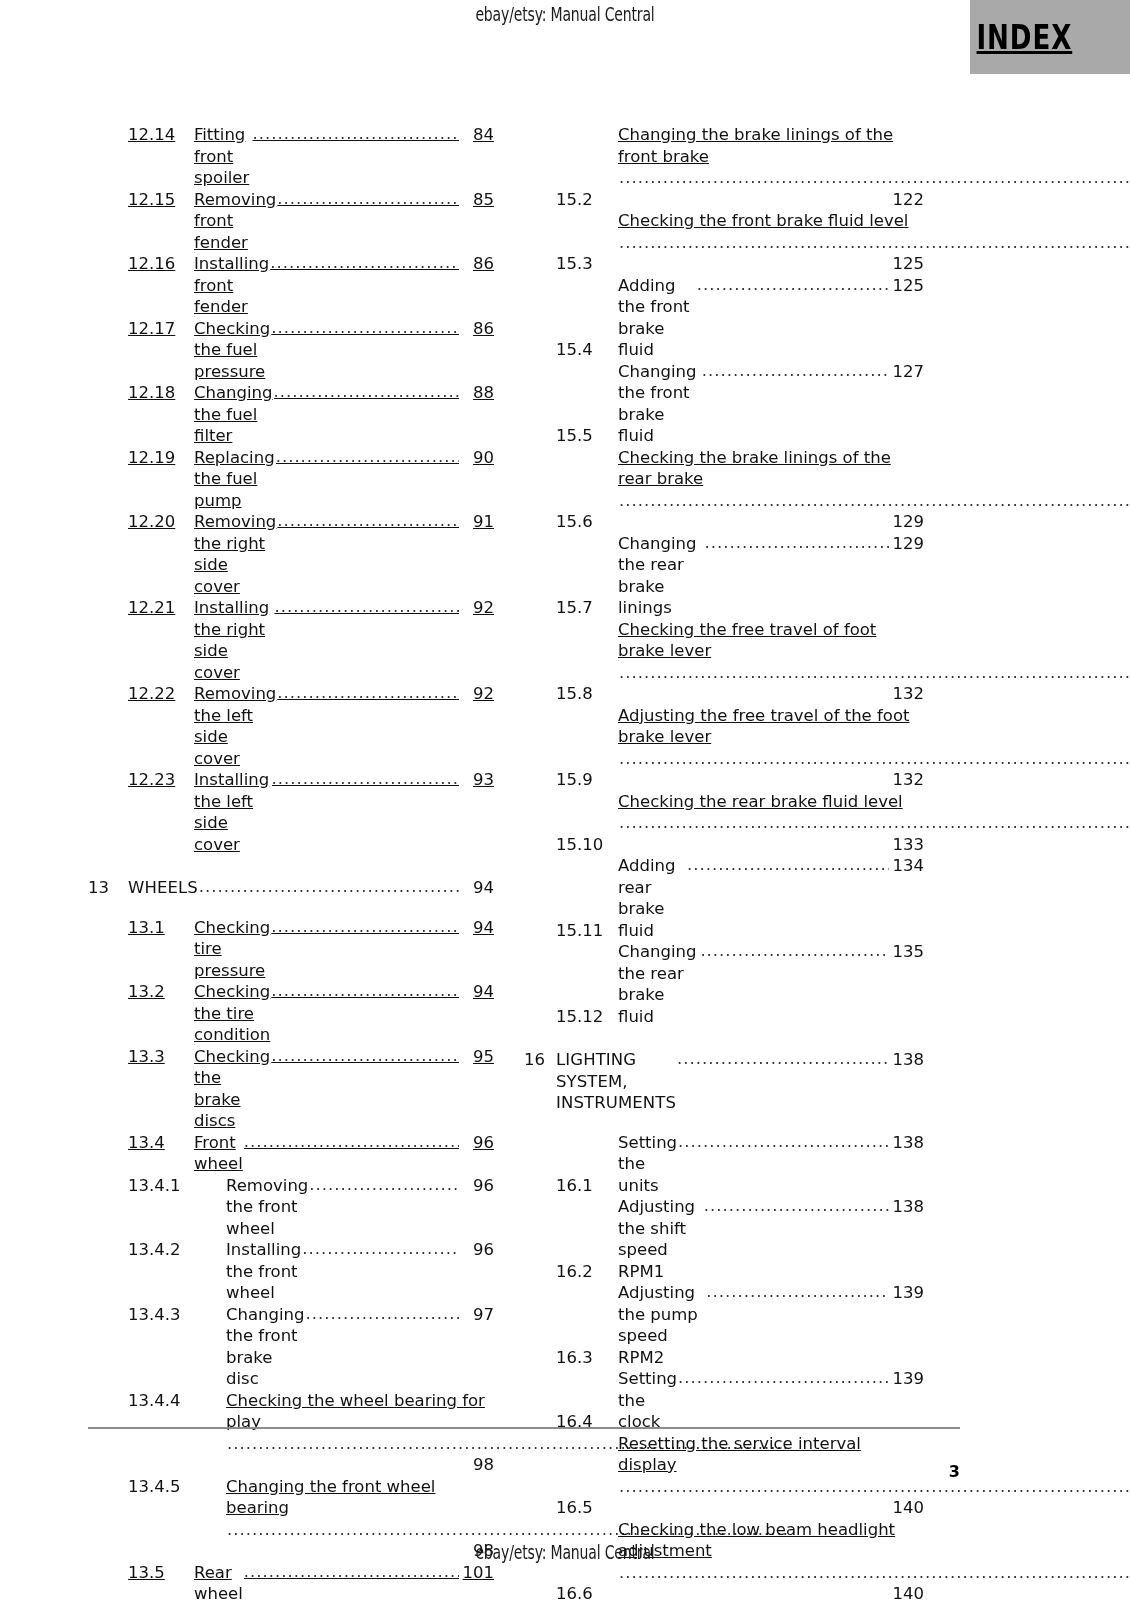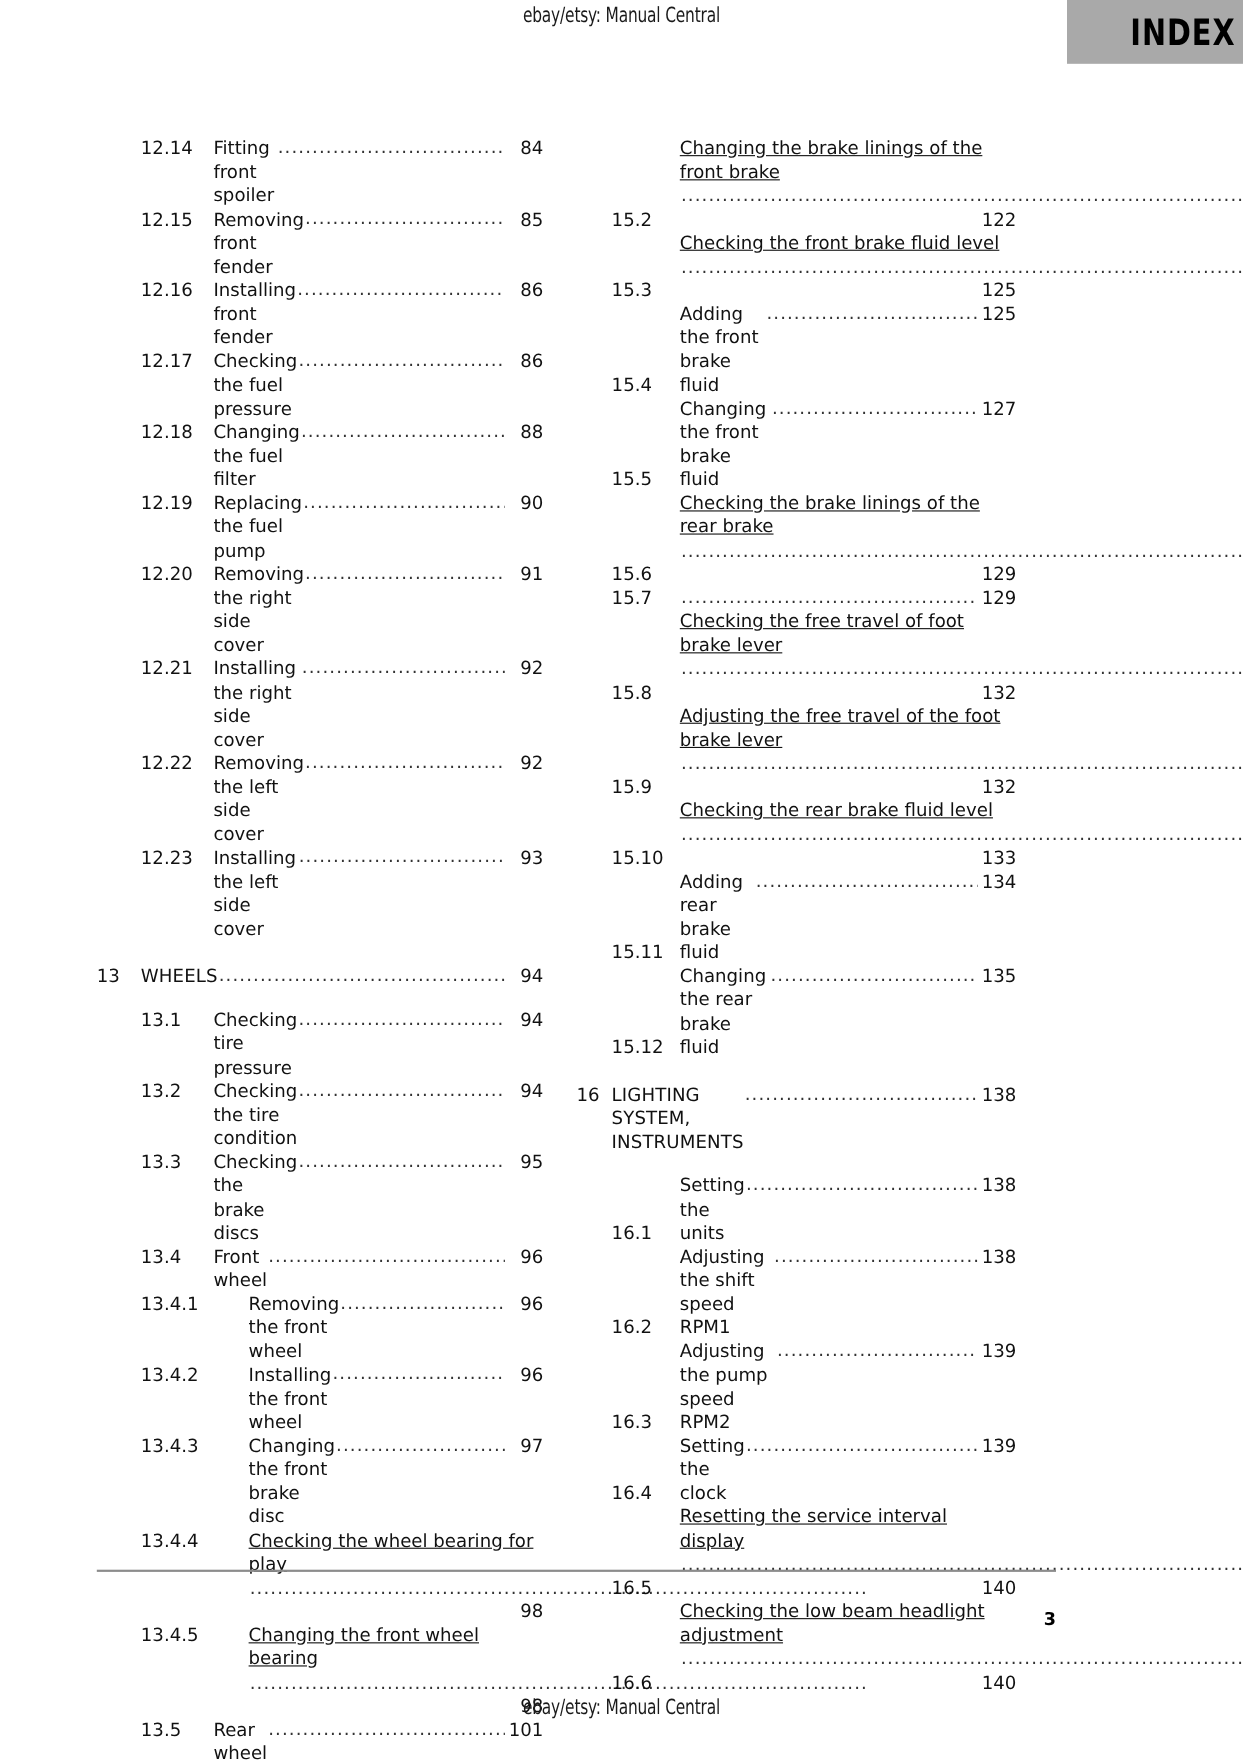--- a/index.html
+++ b/index.html
@@ -30,25 +30,26 @@
   }
   .watermark-top { top: 3px; }
   .watermark-bottom { top: 1541px; }
 
   
   .index-tab {
     position: absolute;
     top: 0;
     left: 970px;
     width: 160px;
-    height: 58px;
+    height: 74px;
     background: #a9a9a9;
     display: flex;
     align-items: center;
-    justify-content: flex-end;
+    justify-content: flex-start;
+    text-decoration: underline;
   }
   .index-tab-label {
     font-family: "DejaVu Sans Condensed", "Liberation Sans Narrow", "Liberation Sans", sans-serif;
     font-weight: bold;
     font-size: 33px;
     letter-spacing: 1px;
     color: #000;
     transform: scaleX(0.88);
   }
 
@@ -101,21 +102,21 @@
   }
   .toc-entry .page {
     flex: 0 0 auto;
     text-align: right;
     white-space: nowrap;
   }
 
   
   .col-left  .lvl1 .num { width: 40px; }
   .col-left  .lvl1 .page { width: 34px; }
-  .col-left  .lvl2 { padding-left: 40px; }
+  .col-left  .lvl2 { padding-left: 40px; text-decoration: underline; }
   .col-left  .lvl2 .num { width: 66px; }
   .col-left  .lvl2 .page { width: 34px; }
   .col-left  .lvl3 { padding-left: 40px; }
   .col-left  .lvl3 .num { width: 98px; }
   .col-left  .lvl3 .page { width: 34px; }
 
   
   .col-right .lvl1 .num { width: 32px; }
   .col-right .lvl1 .page { width: 34px; }
   .col-right .lvl2 { padding-left: 32px; align-items: flex-end; }
@@ -363,20 +364,21 @@
           <span class="page">127</span>
         </span>
       </div>
       <div class="toc-entry lvl2 wrap">
         <span class="num">15.6</span>
         <span class="body"><span class="title">Checking the brake linings of the rear brake</span> <span class="leader">..........................................................................................</span><span class="page">129</span></span>
       </div>
       <div class="toc-entry lvl2">
         <span class="num">15.7</span>
         <span class="body">
+          <span class="title">Changing the rear brake linings</span> 
           <span class="leader">..........................................................................................</span>
           <span class="page">129</span>
         </span>
       </div>
       <div class="toc-entry lvl2 wrap">
         <span class="num">15.8</span>
         <span class="body"><span class="title">Checking the free travel of foot brake lever</span> <span class="leader">..........................................................................................</span><span class="page">132</span></span>
       </div>
       <div class="toc-entry lvl2 wrap">
         <span class="num">15.9</span>

